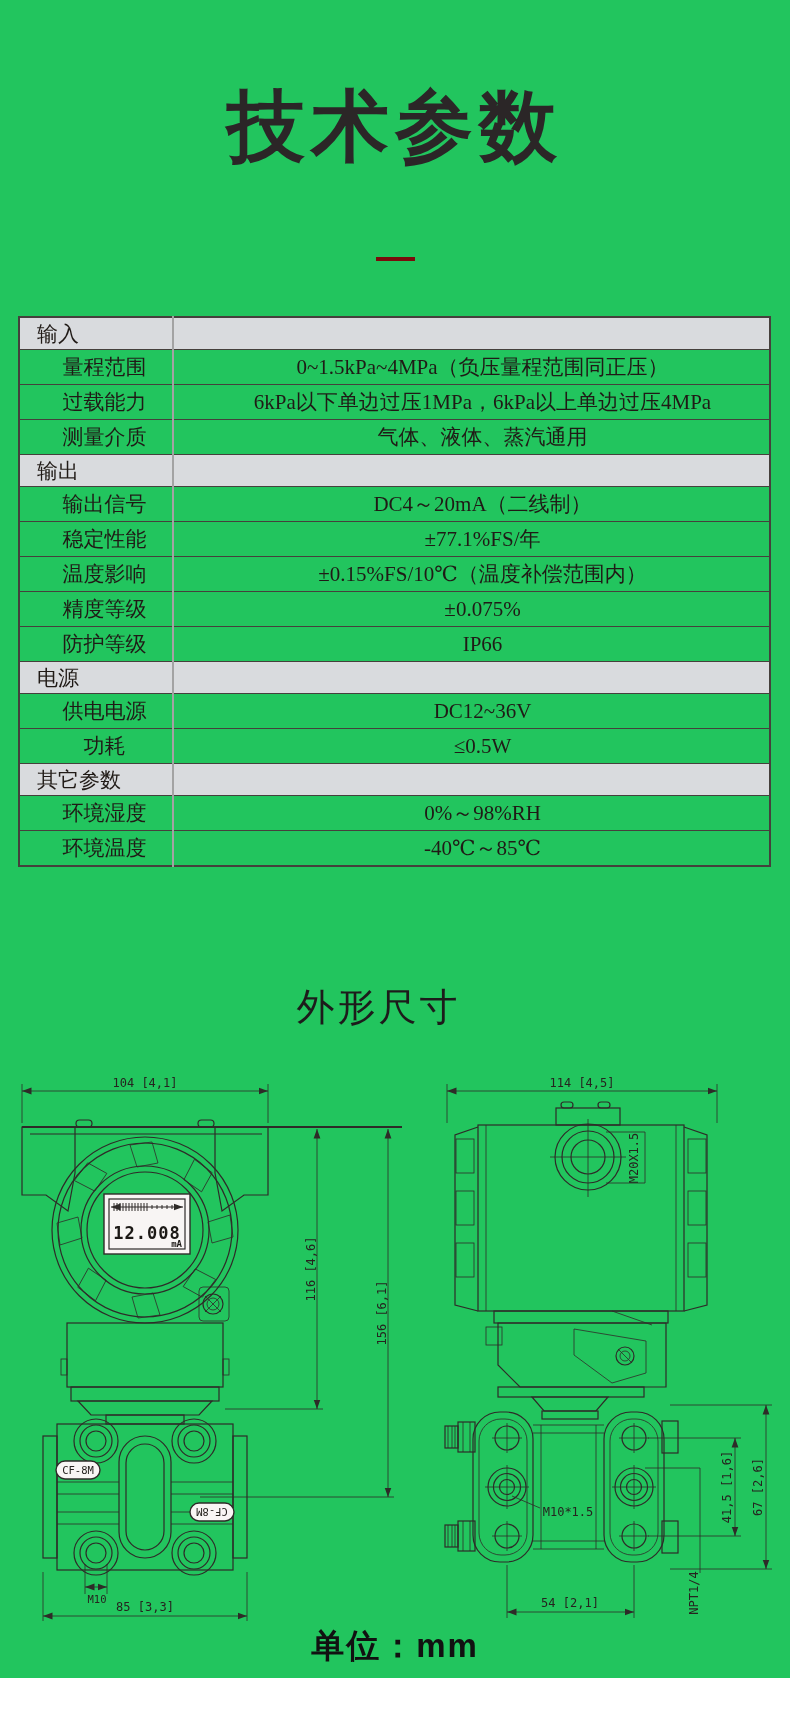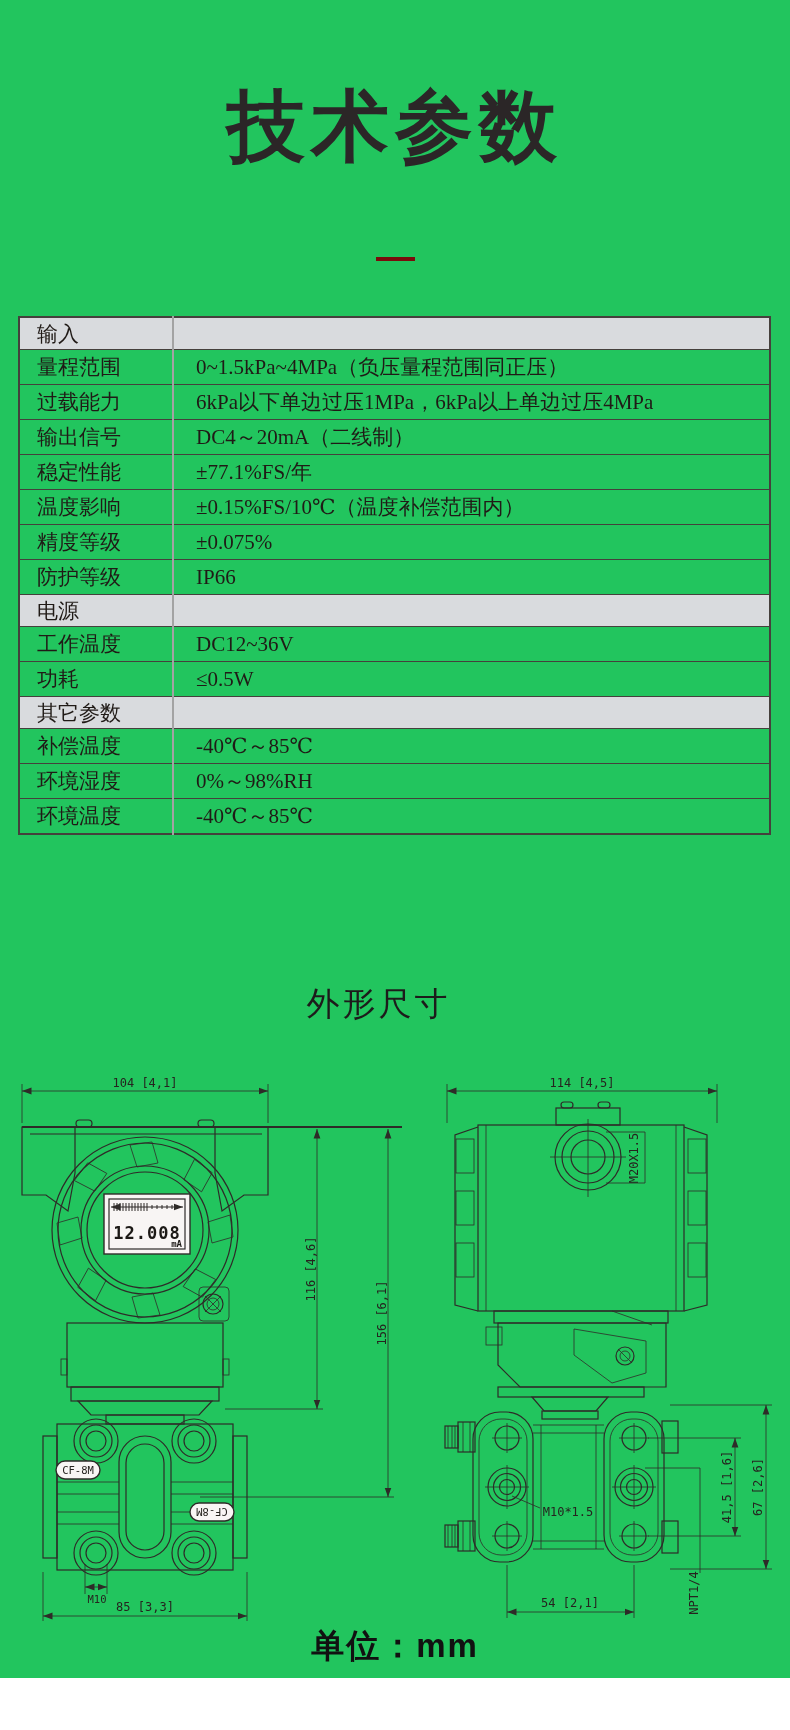--- a/index.html
+++ b/index.html
@@ -22,25 +22,25 @@
     border-collapse:collapse;table-layout:fixed;
     border:2px solid #45403c;
     font-family:"Liberation Serif","DejaVu Serif",serif;
     font-size:21px;color:#201a16;
   }
   table.spec td{padding:0;vertical-align:middle;overflow:hidden;white-space:nowrap;}
   table.spec td.label{width:135px;border-right:2px solid #a3a3a3;padding-left:17px;}
   table.spec td.value{padding-left:22px;}
   table.spec tr td{border-top:1px solid #45403c;}
   table.spec tr:first-child td{border-top:none;}
-  table.spec tr.data td{height:34px;}
+  table.spec tr.data td{height:34px;text-align:center;}
   table.spec tr.section td{height:31px;background:#d9dbde;}
   .section-title{
     position:absolute;top:982px;left:0;width:757px;margin:0;
-    text-align:center;font-size:33px;font-weight:400;letter-spacing:3px;color:#1d1b1b;
+    text-align:center;font-size:38px;font-weight:400;letter-spacing:3px;color:#1d1b1b;
   }
   svg.drawings{position:absolute;top:1075px;left:0;}
   svg.drawings .ln{fill:none;stroke:#2e2b28;stroke-width:1.2;}
   svg.drawings .thin{fill:none;stroke:#2e2b28;stroke-width:0.8;}
   svg.drawings .dimtxt{
     font-family:"DejaVu Sans Mono","Liberation Mono",monospace;
     font-size:12px;fill:#26231f;stroke:none;
   }
   svg.drawings .smalltxt{font-size:10.5px;}
   svg.drawings .lcdtxt{
@@ -69,20 +69,28 @@
         </tr>
         <tr class="data">
           <td class="label">量程范围</td>
           <td class="value">0~1.5kPa~4MPa（负压量程范围同正压）</td>
         </tr>
         <tr class="data">
           <td class="label">过载能力</td>
           <td class="value">6kPa以下单边过压1MPa，6kPa以上单边过压4MPa</td>
         </tr>
         <tr class="data">
+          <td class="label">测量介质</td>
+          <td class="value">气体、液体、蒸汽通用</td>
+        </tr>
+        <tr class="section">
+          <td class="label">输出</td>
+          <td class="value"></td>
+        </tr>
+        <tr class="data">
           <td class="label">输出信号</td>
           <td class="value">DC4～20mA（二线制）</td>
         </tr>
         <tr class="data">
           <td class="label">稳定性能</td>
           <td class="value">±77.1%FS/年</td>
         </tr>
         <tr class="data">
           <td class="label">温度影响</td>
           <td class="value">±0.15%FS/10℃（温度补偿范围内）</td>
@@ -93,34 +101,30 @@
         </tr>
         <tr class="data">
           <td class="label">防护等级</td>
           <td class="value">IP66</td>
         </tr>
         <tr class="section">
           <td class="label">电源</td>
           <td class="value"></td>
         </tr>
         <tr class="data">
-          <td class="label">工作温度</td>
+          <td class="label">供电电源</td>
           <td class="value">DC12~36V</td>
         </tr>
         <tr class="data">
           <td class="label">功耗</td>
           <td class="value">≤0.5W</td>
         </tr>
         <tr class="section">
           <td class="label">其它参数</td>
           <td class="value"></td>
-        </tr>
-        <tr class="data">
-          <td class="label">补偿温度</td>
-          <td class="value">-40℃～85℃</td>
         </tr>
         <tr class="data">
           <td class="label">环境湿度</td>
           <td class="value">0%～98%RH</td>
         </tr>
         <tr class="data">
           <td class="label">环境温度</td>
           <td class="value">-40℃～85℃</td>
         </tr>
       </tbody>

